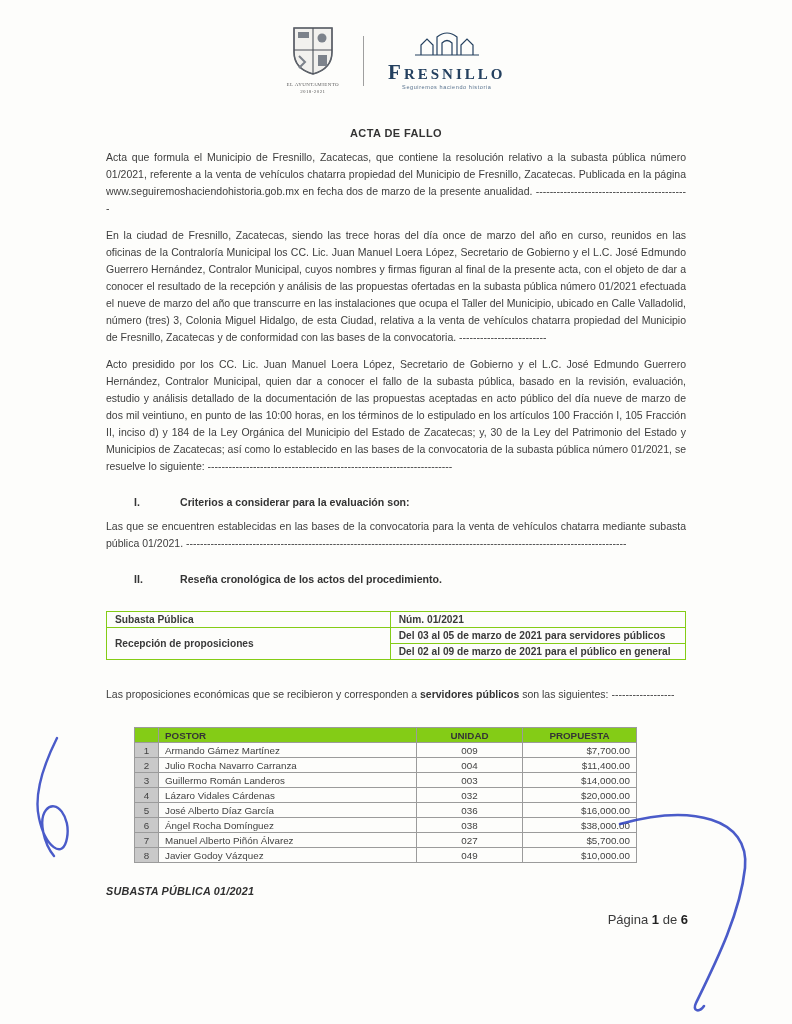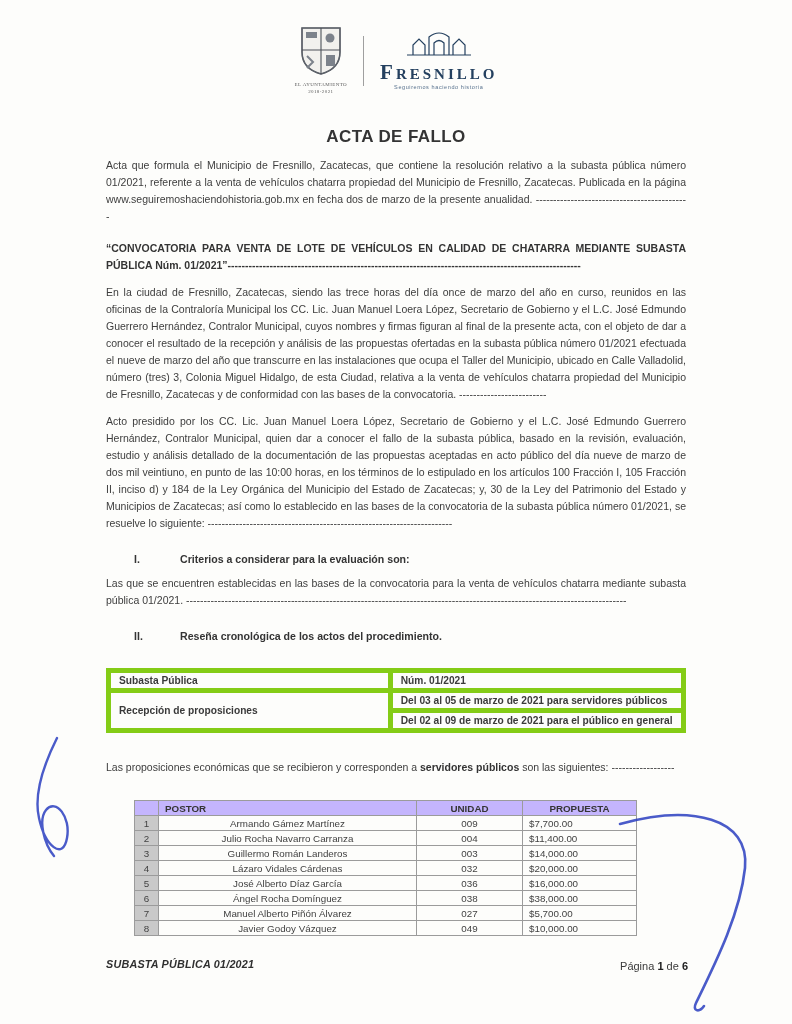--- a/index.html
+++ b/index.html
@@ -10,69 +10,69 @@
     position:relative;
     width:792px; height:1024px;
     margin:0 auto;
     background:#fdfdfb;
     color:#3d3d3d;
     overflow:hidden;
   }
   .content { padding:20px 106px 0 106px; }
 
   
-  .header { display:flex; justify-content:center; align-items:center; gap:16px; padding-top:6px; }
+  .header { display:flex; justify-content:center; align-items:center; gap:24px; padding-top:6px; }
   .seal { text-align:center; }
   .seal-caption { font-size:5px; color:#5a5a5a; letter-spacing:.4px; line-height:1.3; margin-top:2px; font-family:"Liberation Serif", serif; }
   .header-divider { width:1px; height:50px; background:#9f9f9f; }
   .brand { text-align:center; color:#24405f; }
   .brand-name { font-family:"Liberation Serif", serif; font-variant:small-caps; font-weight:bold; font-size:21px; letter-spacing:3px; line-height:1.05; color:#24405f; }
   .brand-tagline { font-size:5.5px; color:#56708c; letter-spacing:.6px; margin-top:1px; }
 
   
-  .doc-title { text-align:center; font-weight:bold; font-size:17px; letter-spacing:.4px; color:#343434; margin-top:32px; }
+  .doc-title { text-align:center; font-weight:bold; font-size:11px; letter-spacing:.4px; color:#343434; margin-top:32px; }
   p.para { font-size:10.5px; line-height:1.62; text-align:justify; margin-top:10px; word-break:break-word; }
   .bold { font-weight:bold; color:#343434; }
 
   .section-item { display:flex; margin-top:21px; font-size:10.6px; }
   .section-num { width:74px; padding-left:28px; font-weight:bold; color:#343434; }
   .section-title { font-weight:bold; color:#343434; }
 
   
   table.schedule { width:100%; border-collapse:collapse; margin-top:26px; table-layout:fixed; }
   table.schedule td {
-    border:5px solid #84cc16;
+    border:1px solid #84cc16;
     font-size:10.2px; font-weight:bold; color:#3a3a3a;
     padding:2px 8px; vertical-align:middle;
   }
   table.schedule col.c1 { width:49%; }
 
   
   .bids-wrap { margin-top:24px; margin-left:28px; }
   table.bids { border-collapse:collapse; width:502px; table-layout:fixed; }
   table.bids th, table.bids td {
     border:1px solid #9b9b9b;
     font-size:9.8px; color:#424242;
     padding:1.5px 6px; height:14px;
   }
-  table.bids th { background:#c4b5fd; font-weight:bold; color:#353535; }
+  table.bids th { background:#84cc16; font-weight:bold; color:#353535; }
   table.bids th.h-postor { text-align:left; }
   table.bids td.c-num { background:#c9c9c9; text-align:center; padding:1.5px 2px; }
-  table.bids td.c-postor { text-align:center; }
+  table.bids td.c-postor { text-align:left; }
   table.bids td.c-unidad { text-align:center; }
-  table.bids td.c-prop { text-align:left; }
+  table.bids td.c-prop { text-align:right; }
   table.bids col.w-num { width:24px; }
   table.bids col.w-postor { width:258px; }
   table.bids col.w-unidad { width:106px; }
   table.bids col.w-prop { width:114px; }
 
   
   .footer { display:flex; justify-content:space-between; align-items:flex-start; margin-top:22px; }
   .footer-left { font-weight:bold; font-style:italic; font-size:10.8px; color:#2f2f2f; letter-spacing:.2px; }
-  .footer-right { font-size:11px; color:#3a3a3a; position:relative; top:2px; margin-right:-2px; }
+  .footer-right { font-size:13px; color:#3a3a3a; position:relative; top:27px; margin-right:-2px; }
   .footer-right .pg-num { font-weight:bold; color:#222; }
 
   
   .ink { position:absolute; left:0; top:0; pointer-events:none; }
 </style>
 </head>
 <body>
 
 <div class="page">
   <div class="content">
@@ -114,21 +114,20 @@
         <div class="brand-name">Fresnillo</div>
         <div class="brand-tagline">Seguiremos haciendo historia</div>
       </div>
     </div>
 
     <div class="doc-title">ACTA DE FALLO</div>
 
     <p class="para">Acta que formula el Municipio de Fresnillo, Zacatecas, que contiene la resolución relativo a la subasta pública número 01/2021, referente a la venta de vehículos chatarra propiedad del Municipio de Fresnillo, Zacatecas. Publicada en la página www.seguiremoshaciendohistoria.gob.mx en fecha dos de marzo de la presente anualidad. --------------------------------------------</p>
 
 
-    <p class="para bold" style="margin-top:15px;">“CONVOCATORIA PARA VENTA DE LOTE DE VEHÍCULOS EN CALIDAD DE CHATARRA MEDIANTE SUBASTA PÚBLICA Núm. 01/2021”-----------------------------------------------------------------------------------------------------</p>
 
     <p class="para">En la ciudad de Fresnillo, Zacatecas, siendo las trece horas del día once de marzo del año en curso, reunidos en las oficinas de la Contraloría Municipal los CC. Lic. Juan Manuel Loera López, Secretario de Gobierno y el L.C. José Edmundo Guerrero Hernández, Contralor Municipal, cuyos nombres y firmas figuran al final de la presente acta, con el objeto de dar a conocer el resultado de la recepción y análisis de las propuestas ofertadas en la subasta pública número 01/2021 efectuada el nueve de marzo del año que transcurre en las instalaciones que ocupa el Taller del Municipio, ubicado en Calle Valladolid, número (tres) 3, Colonia Miguel Hidalgo, de esta Ciudad, relativa a la venta de vehículos chatarra propiedad del Municipio de Fresnillo, Zacatecas y de conformidad con las bases de la convocatoria. -------------------------</p>
 
     <p class="para">Acto presidido por los CC. Lic. Juan Manuel Loera López, Secretario de Gobierno y el L.C. José Edmundo Guerrero Hernández, Contralor Municipal, quien dar a conocer el fallo de la subasta pública, basado en la revisión, evaluación, estudio y análisis detallado de la documentación de las propuestas aceptadas en acto público del día nueve de marzo de dos mil veintiuno, en punto de las 10:00 horas, en los términos de lo estipulado en los artículos 100 Fracción I, 105 Fracción II, inciso d) y 184 de la Ley Orgánica del Municipio del Estado de Zacatecas; y, 30 de la Ley del Patrimonio del Estado y Municipios de Zacatecas; así como lo establecido en las bases de la convocatoria de la subasta pública número 01/2021, se resuelve lo siguiente: ----------------------------------------------------------------------</p>
 
     <div class="section-item">
       <span class="section-num">I.</span>
       <span class="section-title">Criterios a considerar para la evaluación son:</span>
     </div>
 

